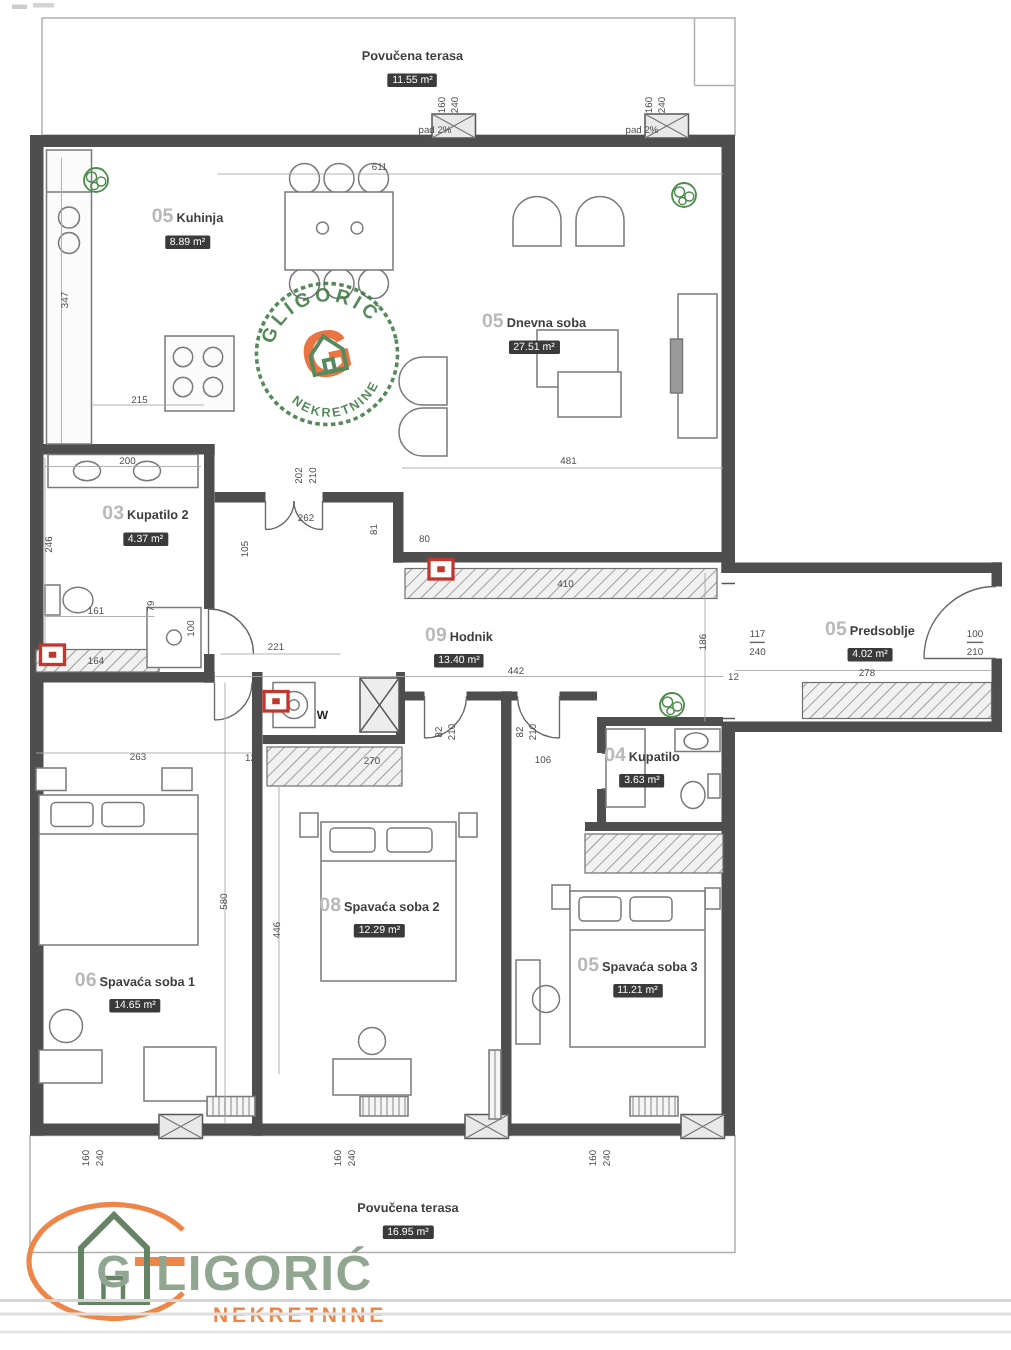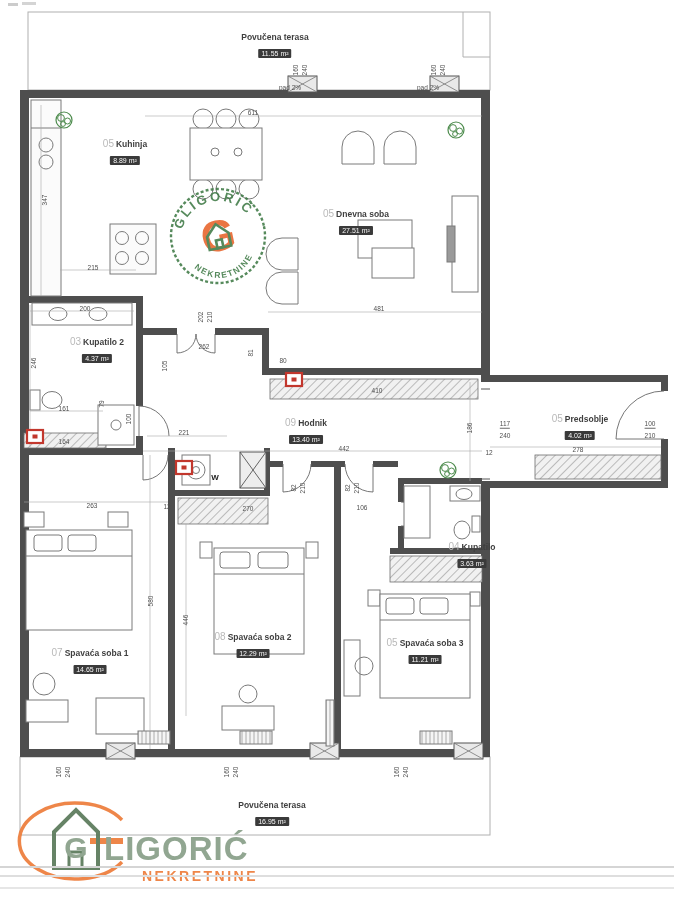--- a/index.html
+++ b/index.html
@@ -2,21 +2,21 @@
 <html><head>
 <meta charset="utf-8">
 <style>
   html,body{margin:0;padding:0;background:#fff;}
   #stage{position:relative;width:674px;height:900px;background:#ffffff;overflow:hidden;
          font-family:"Liberation Sans",sans-serif;}
   #plan-svg{position:absolute;left:0;top:0;width:674px;height:900px;}
   .overlay{position:absolute;left:0;top:0;width:674px;height:900px;pointer-events:none;}
   .room-label{position:absolute;text-align:center;transform:translateX(-50%);}
   .rname{font-size:8.5px;font-weight:bold;color:#3f3f3f;white-space:nowrap;line-height:10px;}
-  .rnum{color:#b9b9b9;font-weight:normal;font-size:10px;margin-right:2px;}
+  .rnum{color:#b9b9b9;font-weight:bold;font-size:13px;margin-right:2px;}
   .rarea{display:inline-block;margin-top:1px;background:#3a3a3a;color:#f7f7f7;font-size:7px;
          padding:0 3px;border-radius:1px;line-height:9px;}
   .dim{position:absolute;font-size:6.5px;color:#4e4e4e;white-space:nowrap;
        transform:translate(-50%,-50%);line-height:7px;}
   .dim.v{transform:translate(-50%,-50%) rotate(-90deg);}
   .dim.b{font-weight:bold;font-size:8px;color:#222;}
   .dim.u{border-bottom:0.8px solid #6a6a6a;padding-bottom:0.5px;}
   .scanline{position:absolute;left:0;width:674px;height:1.6px;}
   #stamp-svg{position:absolute;left:148px;top:166px;width:140px;height:140px;}
   #watermark-svg{position:absolute;left:6px;top:794px;width:250px;height:100px;}
@@ -282,34 +282,34 @@
         <div><span class="rarea">4.37 m²</span></div>
       </div>
       <div class="room-label" style="left: 306px; top: 418px;">
         <div class="rname"><span class="rnum">09</span>Hodnik</div>
         <div><span class="rarea">13.40 m²</span></div>
       </div>
       <div class="room-label" style="left: 580px; top: 414px;">
         <div class="rname"><span class="rnum">05</span>Predsoblje</div>
         <div><span class="rarea">4.02 m²</span></div>
       </div>
-      <div class="room-label" style="left: 472px; top: 498px; margin-top: 44px;">
+      <div class="room-label" style="left: 428px; top: 498px;">
         <div class="rname"><span class="rnum">04</span>Kupatilo</div>
         <div><span class="rarea">3.63 m²</span></div>
       </div>
-      <div class="room-label" style="left: 253px; top: 632px;">
+      <div class="room-label" style="left: 253px; top: 598px;">
         <div class="rname"><span class="rnum">08</span>Spavaća soba 2</div>
         <div><span class="rarea">12.29 m²</span></div>
       </div>
       <div class="room-label" style="left: 425px; top: 638px;">
         <div class="rname"><span class="rnum">05</span>Spavaća soba 3</div>
         <div><span class="rarea">11.21 m²</span></div>
       </div>
       <div class="room-label" style="left: 90px; top: 648px;">
-        <div class="rname"><span class="rnum">07</span>Spavaća soba 1</div>
+        <div class="rname"><span class="rnum">06</span>Spavaća soba 1</div>
         <div><span class="rarea">14.65 m²</span></div>
       </div>
       <div class="room-label" style="left: 272px; top: 800px;">
         <div class="rname">Povučena terasa</div>
         <div><span class="rarea">16.95 m²</span></div>
       </div>
     </div>
   <div class="overlay" id="dim-labels">
       <span class="dim" style="left: 253px; top: 112px;">611</span>
       <span class="dim v" style="left: 295px; top: 70px;">160</span>

